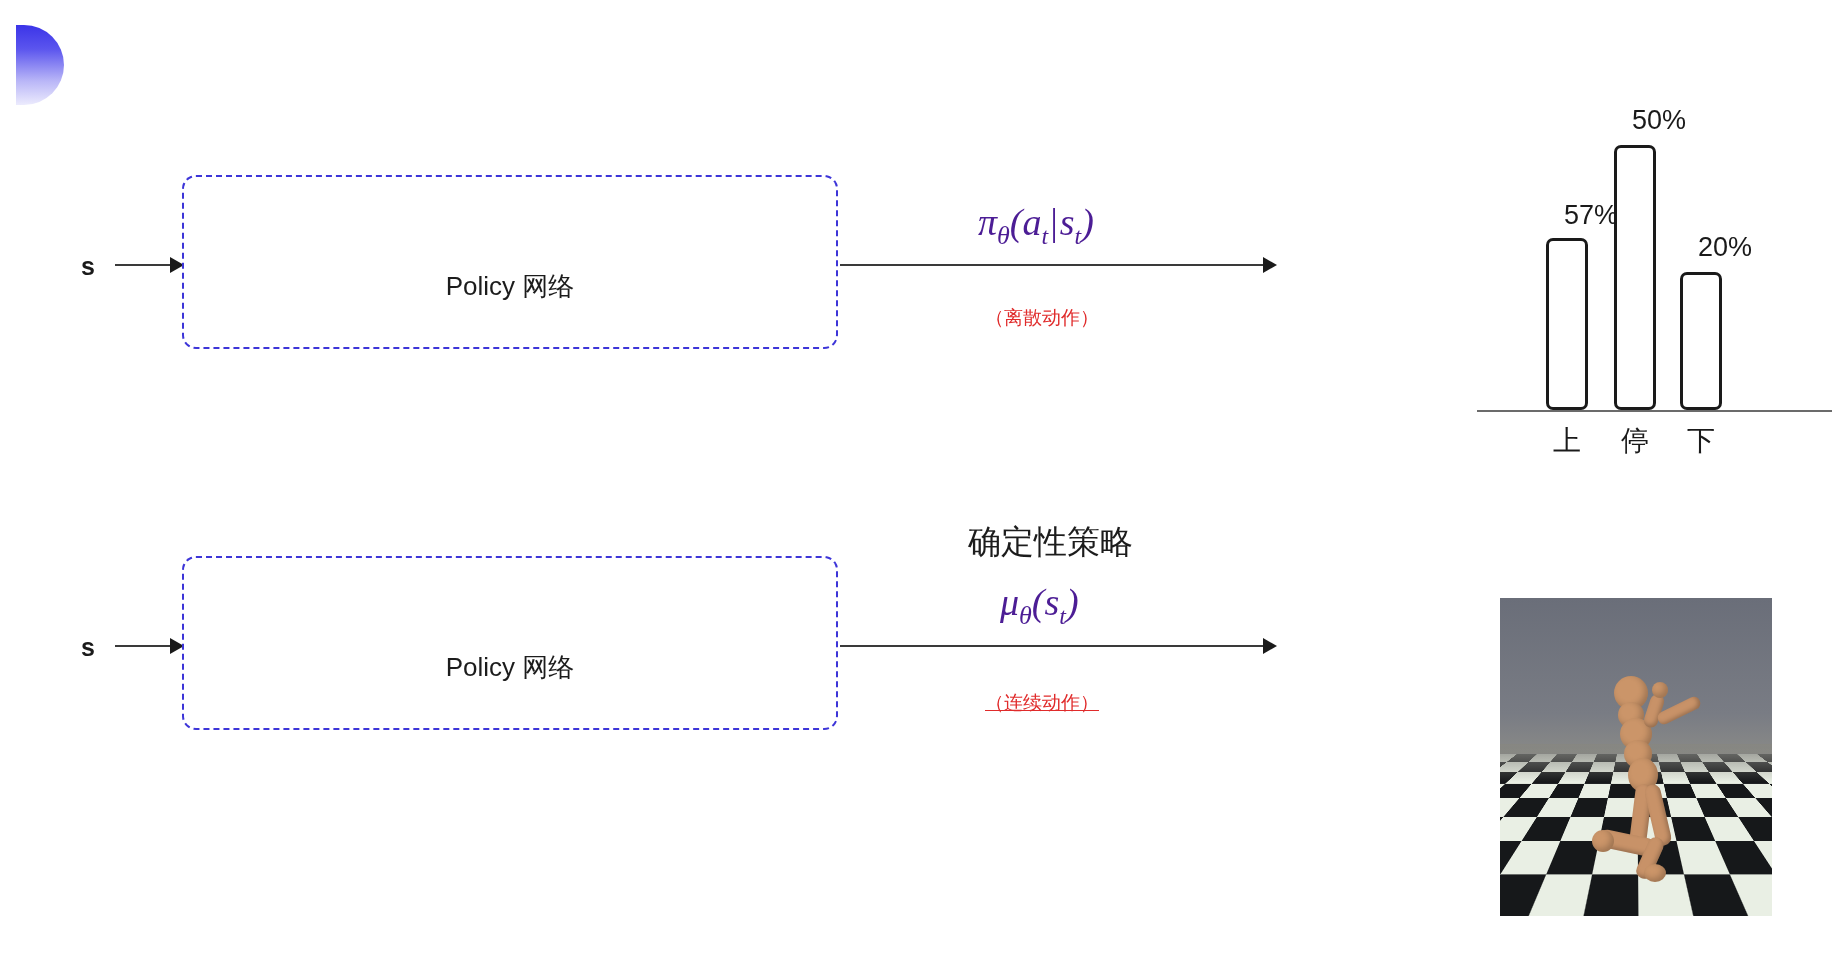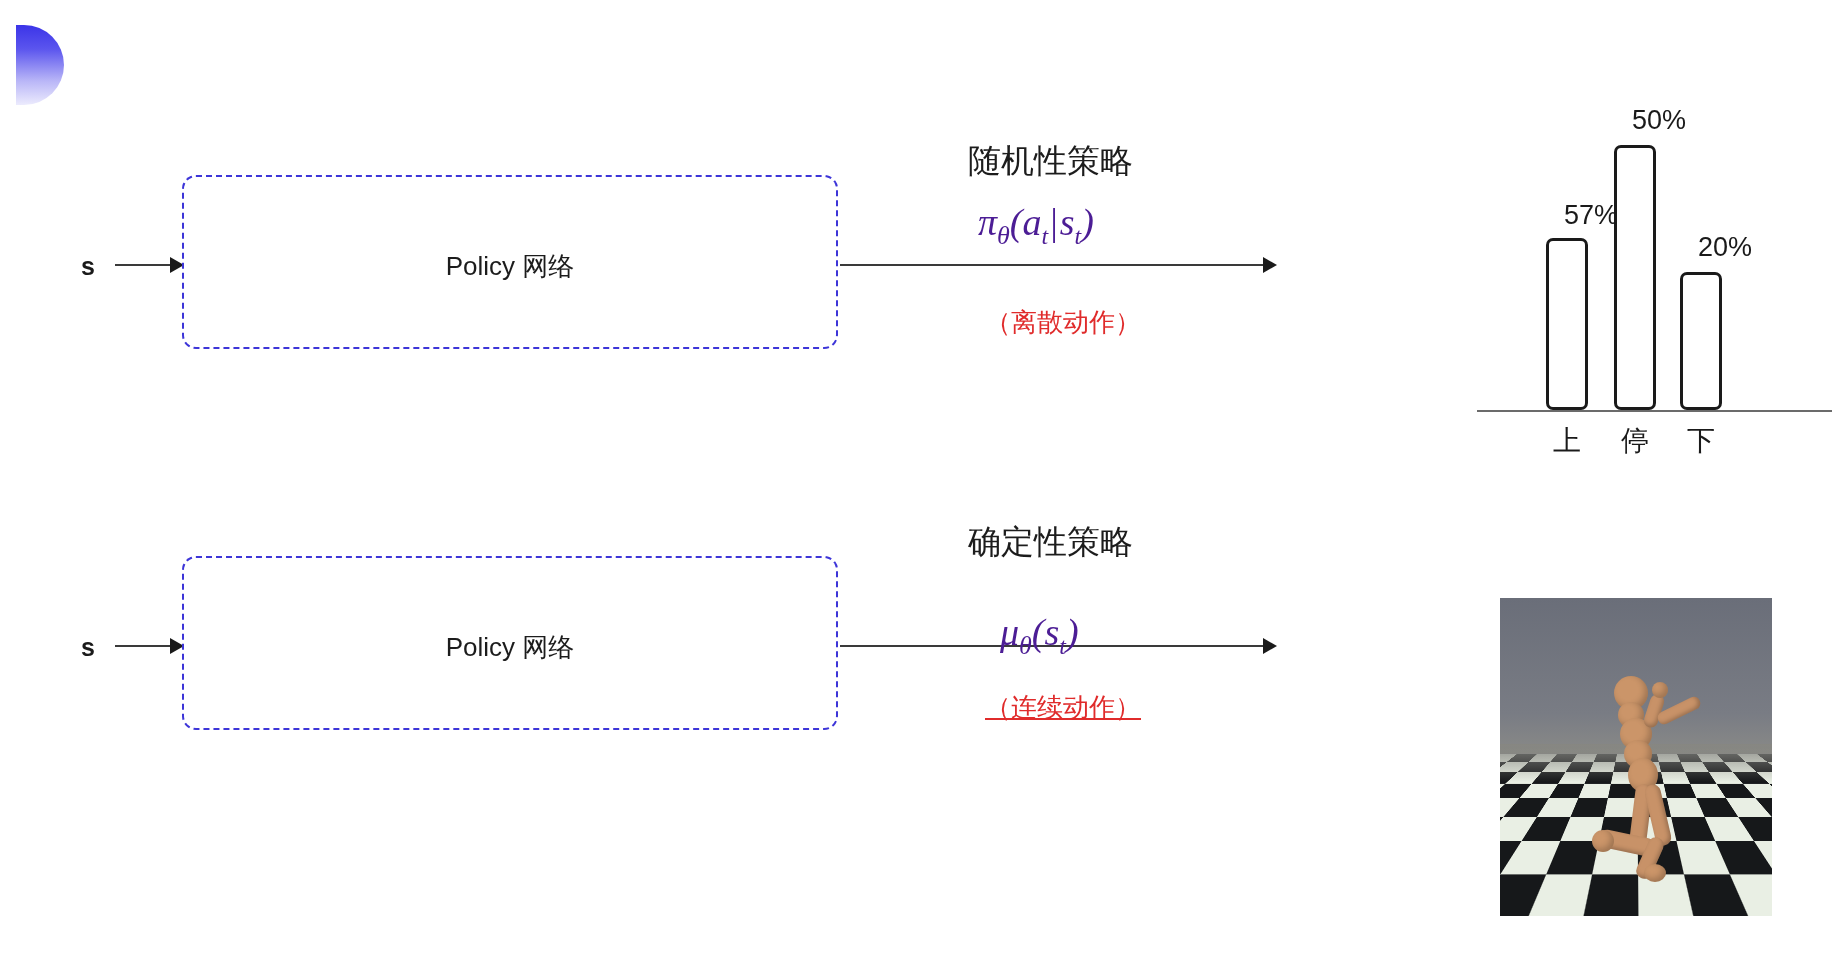--- a/index.html
+++ b/index.html
@@ -39,20 +39,21 @@
     position:absolute;
     border:2.5px dashed #3d35d8;
     border-radius:14px;
     background:transparent;
     box-sizing:border-box;
   }
   .policy-text{
     position:absolute;
     font-size:26px;color:#1c1c1c;
     white-space:nowrap;
+    margin-top:20px;
   }
 
   
   .arrow-line{position:absolute;height:2px;background:#3a3a3a;}
   .arrow-head{
     position:absolute;width:0;height:0;
     border-top:8px solid transparent;
     border-bottom:8px solid transparent;
     border-left:14px solid #1a1a1a;
   }
@@ -70,21 +71,21 @@
   }
   .formula .sub{
     font-size:24px;vertical-align:sub;font-style:italic;
   }
   .formula .thetasub{
     font-size:26px;vertical-align:sub;font-style:italic;
   }
   .formula .bar{font-style:normal;padding:0 2px;}
   .note-red{
     position:absolute;
-    font-size:26px;color:#e02b2b;white-space:nowrap;
+    font-size:19px;color:#e02b2b;white-space:nowrap;
   }
 
   
   .chart{position:absolute;}
   .chart .axis{
     position:absolute;left:0;height:1.5px;background:#6b6b6b;
   }
   .chart .bar{
     position:absolute;
     border:3px solid #1a1a1a;
@@ -141,21 +142,20 @@
   <div class="arrow-line" style="left:115px;top:264px;width:62px;"></div>
   <div class="arrow-head" style="left:170px;top:257px;"></div>
 
   <div class="policy-box" style="left:182px;top:175px;width:656px;height:174px;">
     <div class="policy-text" style="left:0;right:0;top:72px;text-align:center;position:absolute;">Policy 网络</div>
   </div>
 
   <div class="arrow-line" style="left:840px;top:264px;width:430px;"></div>
   <div class="arrow-head" style="left:1263px;top:257px;"></div>
 
-  <div class="policy-kind" style="left:968px;top:139px;">随机性策略</div>
   <div class="formula" style="left:978px;top:200px;">
     <span>π</span><span class="thetasub">θ</span><span>(</span><span>a</span><span class="sub">t</span><span class="bar">|</span><span>s</span><span class="sub">t</span><span>)</span>
   </div>
   <div class="note-red" style="left:985px;top:305px;">（离散动作）</div>
 
   <div class="chart" style="left:1477px;top:90px;width:360px;height:380px;">
 
     <div class="axis" style="top:320px;width:355px;"></div>
 
     <div class="bar" style="left:69px;top:148px;width:42px;height:172px;"></div>
@@ -176,21 +176,21 @@
   <div class="arrow-head" style="left:170px;top:638px;"></div>
 
   <div class="policy-box" style="left:182px;top:556px;width:656px;height:174px;">
     <div class="policy-text" style="left:0;right:0;top:72px;text-align:center;position:absolute;">Policy 网络</div>
   </div>
 
   <div class="arrow-line" style="left:840px;top:645px;width:430px;"></div>
   <div class="arrow-head" style="left:1263px;top:638px;"></div>
 
   <div class="policy-kind" style="left:968px;top:520px;">确定性策略</div>
-  <div class="formula" style="left:1000px;top:580px;margin-top:30px;">
+  <div class="formula" style="left:1000px;top:580px;">
     <span>μ</span><span class="thetasub">θ</span><span>(</span><span>s</span><span class="sub">t</span><span>)</span>
   </div>
   <div class="note-red" style="left:985px;top:690px;text-decoration:underline;">（连续动作）</div>
 
   <div class="sim" style="left:1500px;top:598px;width:272px;height:318px;">
     <div class="sky"></div>
     <div class="floor"></div>
     <div class="haze"></div>
 
     <div class="joint" style="left:114px;top:78px;width:34px;height:34px;"></div>

